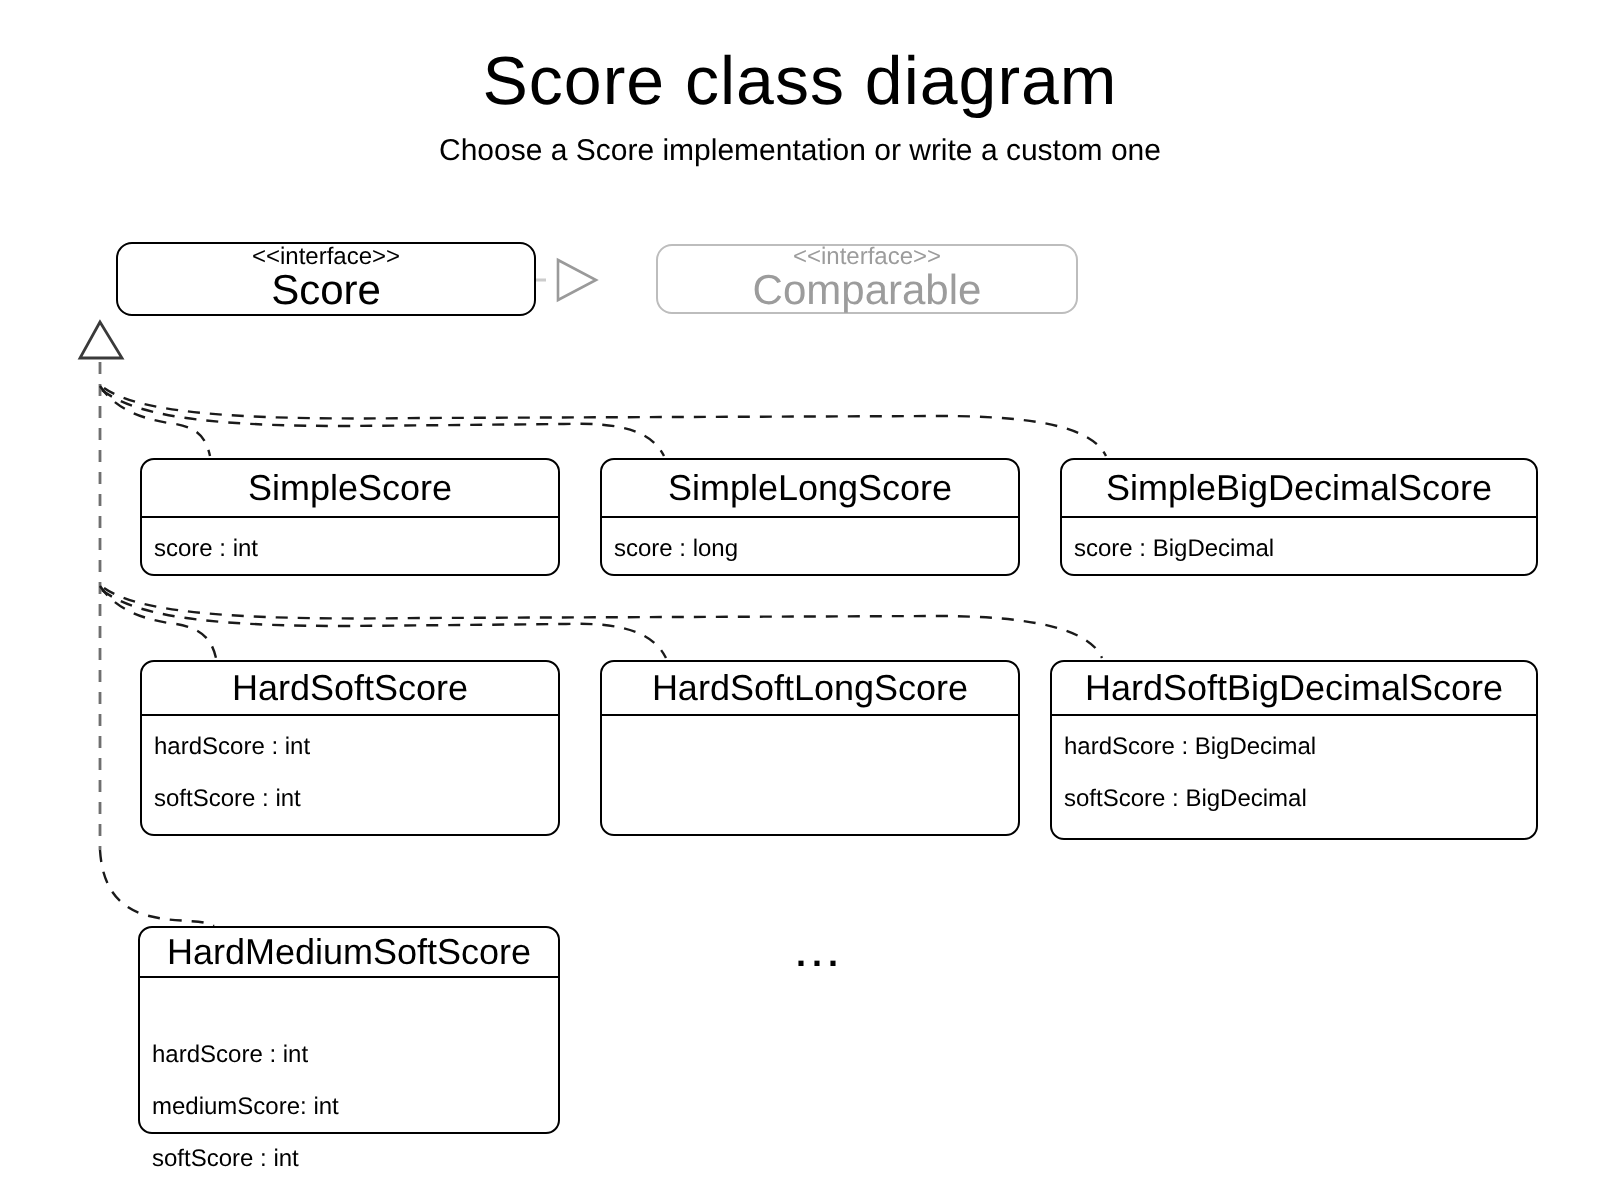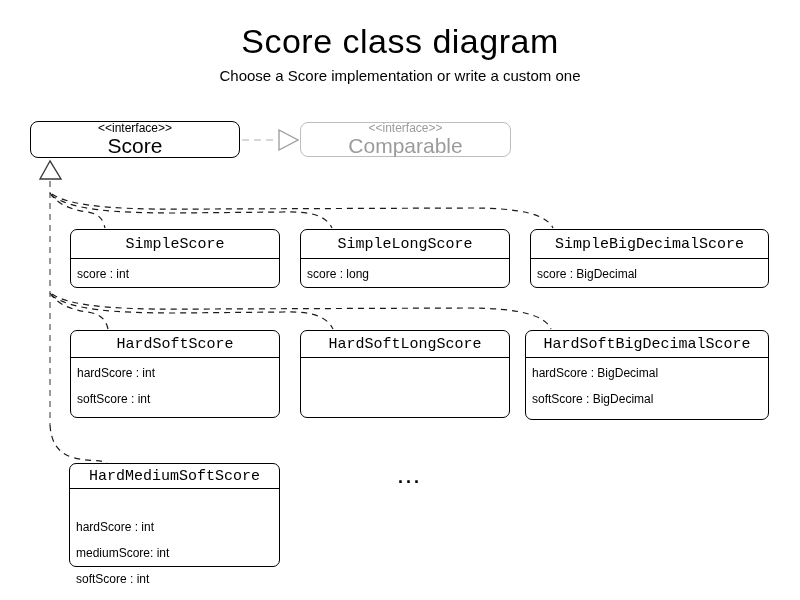--- a/index.html
+++ b/index.html
@@ -27,35 +27,35 @@
     position: absolute; left: 0; top: 22px; width: 800px;
     text-align: center; font-size: 34px; font-weight: 400; letter-spacing: 0.5px;
   }
   .page-subtitle {
     position: absolute; left: 0; top: 67px; width: 800px;
     text-align: center; font-size: 15px;
   }
 
   .iface {
     position: absolute; border-radius: 8px; background: var(--background);
-    display: flex; flex-direction: column; align-items: center; justify-content: center;
+    display: flex; flex-direction: column; align-items: center; justify-content: center; margin-left: 28px;
   }
   .iface .stereotype { font-size: 12px; line-height: 13px; }
   .iface .iface-name { font-size: 21px; line-height: 22px; }
   .iface.dark { border: 1.6px solid var(--ink); }
   .iface.muted { border: 1.4px solid var(--muted-border); color: var(--muted-text); }
 
   .uml-class {
     position: absolute; border: 1.3px solid var(--ink); border-radius: 7px;
     background: var(--background); display: flex; flex-direction: column;
   }
   .uml-class .cls-name {
     border-bottom: 1.3px solid var(--ink);
     display: flex; align-items: center; justify-content: center;
-    font-size: 15px; flex: 0 0 auto; font-family: Liberation Mono, monospace;
+    font-size: 18px; flex: 0 0 auto;
   }
   .r1 .cls-name { height: 29px; }
   .r2 .cls-name { height: 27px; }
   .r3 .cls-name { height: 25px; }
   .uml-class .cls-attrs { padding: 2px 6px; }
   .uml-class .cls-attr { font-size: 12px; line-height: 26px; white-space: nowrap; }
 
   .ellipsis {
     position: absolute; font-size: 18px; font-weight: bold; letter-spacing: 3px;
   }

